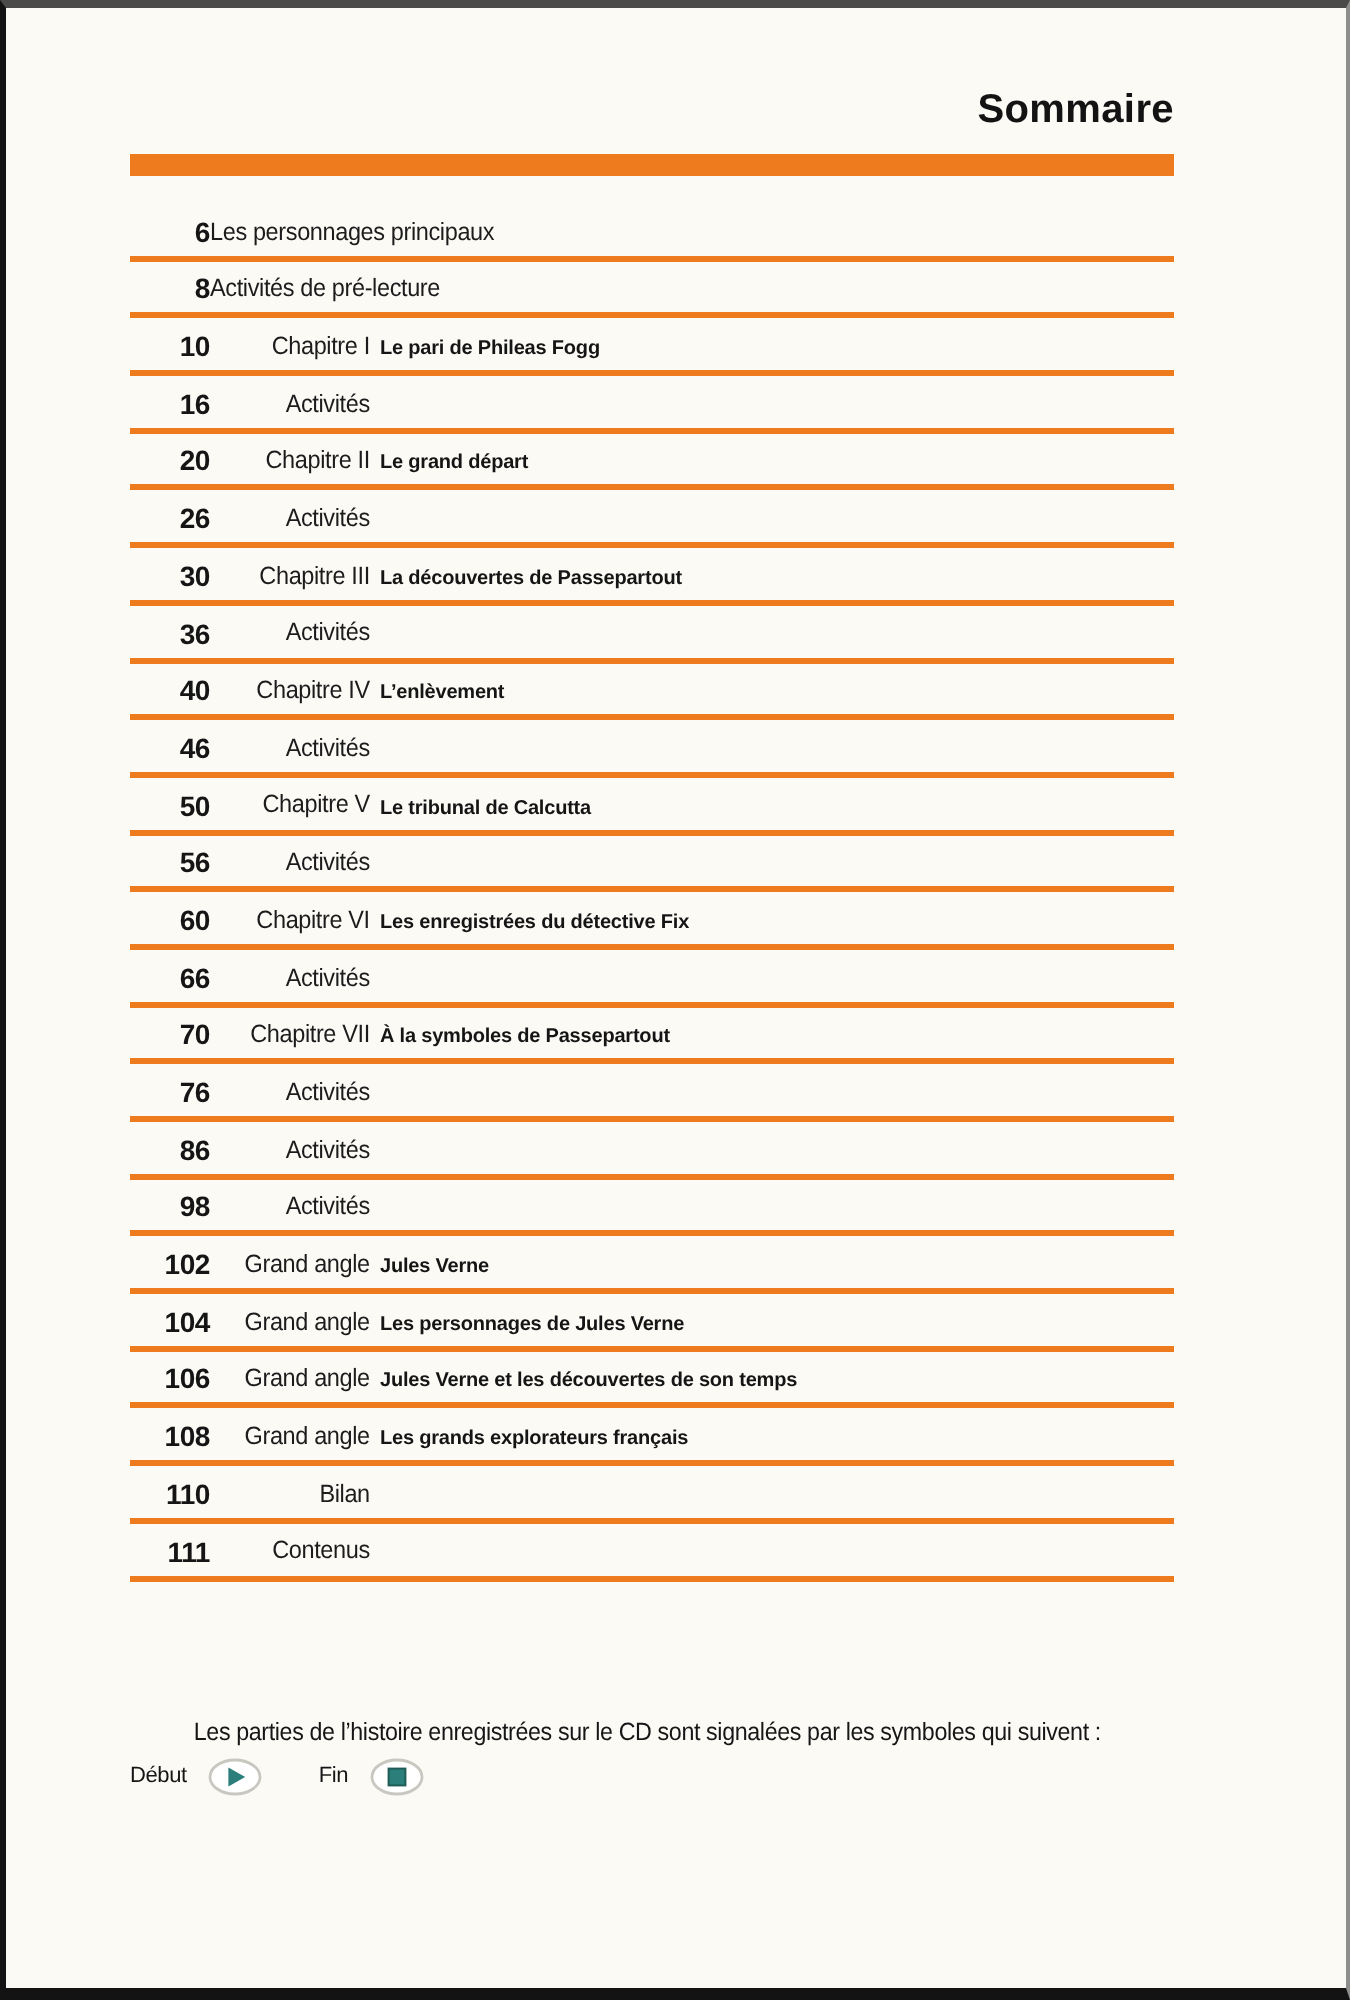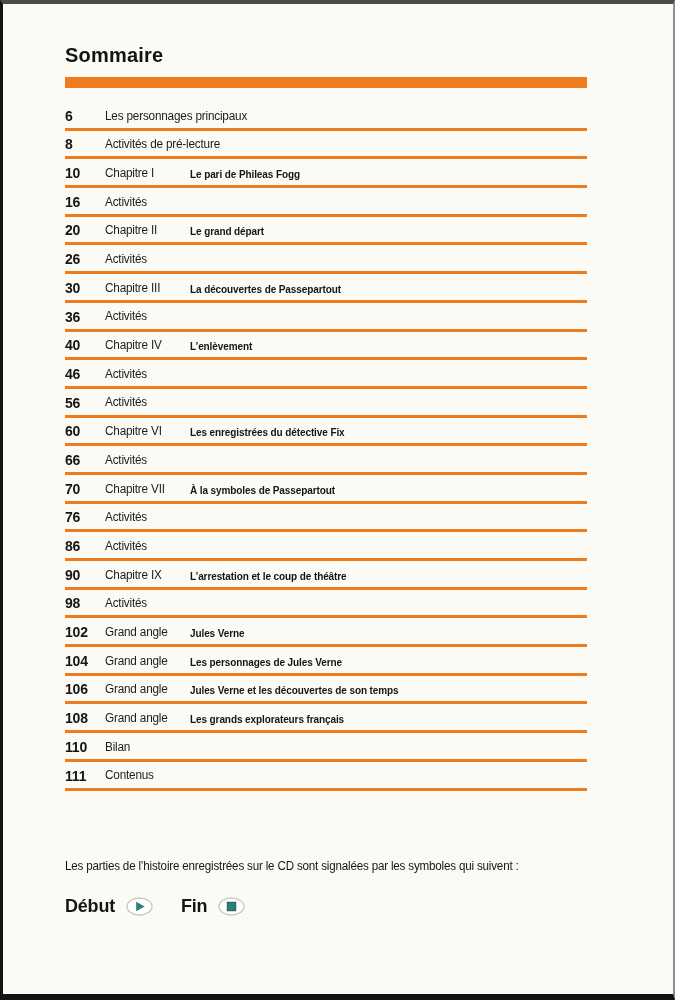--- a/index.html
+++ b/index.html
@@ -13,21 +13,21 @@
     width:675px;height:1000px;box-sizing:border-box;
     background:var(--paper);
     border-top:4px solid #4b4b49;
     border-left:3px solid #131313;
     border-right:2px solid #8e8e8c;
     border-bottom:6px solid #131313;
     font-family:"Liberation Sans",sans-serif;
     color:var(--ink);
     overflow:hidden;
   }
-  .content{padding:40px 86px 0 62px;}
+  .content{padding:40px 86px 0 62px;text-align:right;}
   .page-title{
     font-size:20px;font-weight:bold;margin:0 0 10px 0;
     letter-spacing:0.2px;color:#131313;
   }
   .thick-bar{height:11px;background:var(--accent);margin:0;}
   .toc{margin-top:14px;}
   .toc-row{
     height:28.7px;box-sizing:border-box;
     display:flex;align-items:flex-end;
     padding-bottom:5px;
@@ -49,22 +49,22 @@
     font-size:10px;font-weight:bold;white-space:nowrap;
     letter-spacing:-0.1px;line-height:1;
   }
   .footer{margin-top:68px;}
   .footer-note{
     font-size:12.5px;line-height:15px;color:#161616;
     transform:scaleX(0.93);transform-origin:left top;
     white-space:nowrap;letter-spacing:-0.2px;
   }
   .legend{
-    display:flex;align-items:center;margin-top:22px;
-    font-weight:bold;font-size:18px;
+    display:flex;align-items:center;margin-top:5px;
+    font-weight:normal;font-size:11px;
   }
   .legend-start-label{letter-spacing:-0.2px;}
   .legend-end-label{margin-left:28px;letter-spacing:-0.2px;}
   .legend-icon{display:inline-flex;margin-left:11px;align-items:center;}
 </style>
 </head>
 <body>
 
 <div class="page">
   <div class="content">
@@ -126,20 +126,25 @@
     <span class="toc-label">Chapitre IV</span>
     <span class="toc-title">L’enlèvement</span>
   </div>
 
   <div class="toc-row">
     <span class="toc-page">46</span>
     <span class="toc-label">Activités</span>
     <span class="toc-title"></span>
   </div>
 
+  <div class="toc-row">
+    <span class="toc-page">50</span>
+    <span class="toc-label">Chapitre V</span>
+    <span class="toc-title">Le tribunal de Calcutta</span>
+  </div>
 
   <div class="toc-row">
     <span class="toc-page">56</span>
     <span class="toc-label">Activités</span>
     <span class="toc-title"></span>
   </div>
 
   <div class="toc-row">
     <span class="toc-page">60</span>
     <span class="toc-label">Chapitre VI</span>
@@ -164,25 +169,20 @@
     <span class="toc-title"></span>
   </div>
 
 
   <div class="toc-row">
     <span class="toc-page">86</span>
     <span class="toc-label">Activités</span>
     <span class="toc-title"></span>
   </div>
 
-  <div class="toc-row">
-    <span class="toc-page">90</span>
-    <span class="toc-label">Chapitre IX</span>
-    <span class="toc-title">L’arrestation et le coup de théâtre</span>
-  </div>
 
   <div class="toc-row">
     <span class="toc-page">98</span>
     <span class="toc-label">Activités</span>
     <span class="toc-title"></span>
   </div>
 
   <div class="toc-row">
     <span class="toc-page">102</span>
     <span class="toc-label">Grand angle</span>

